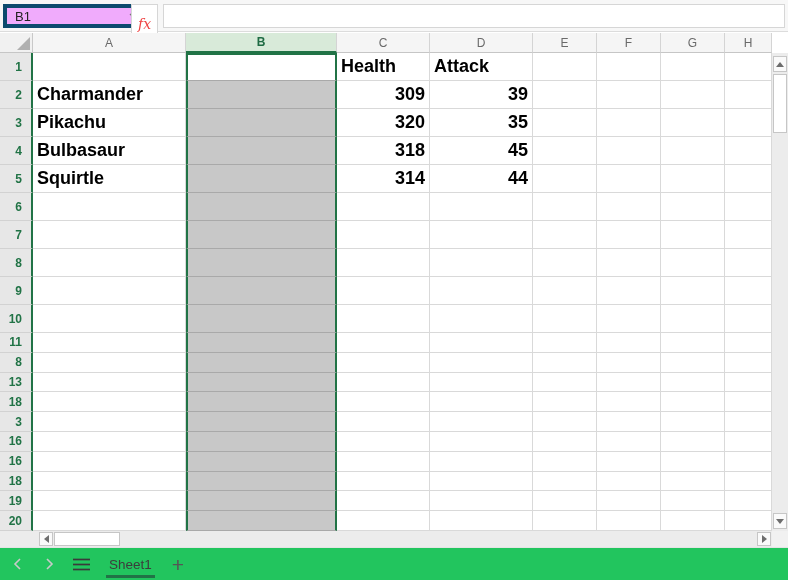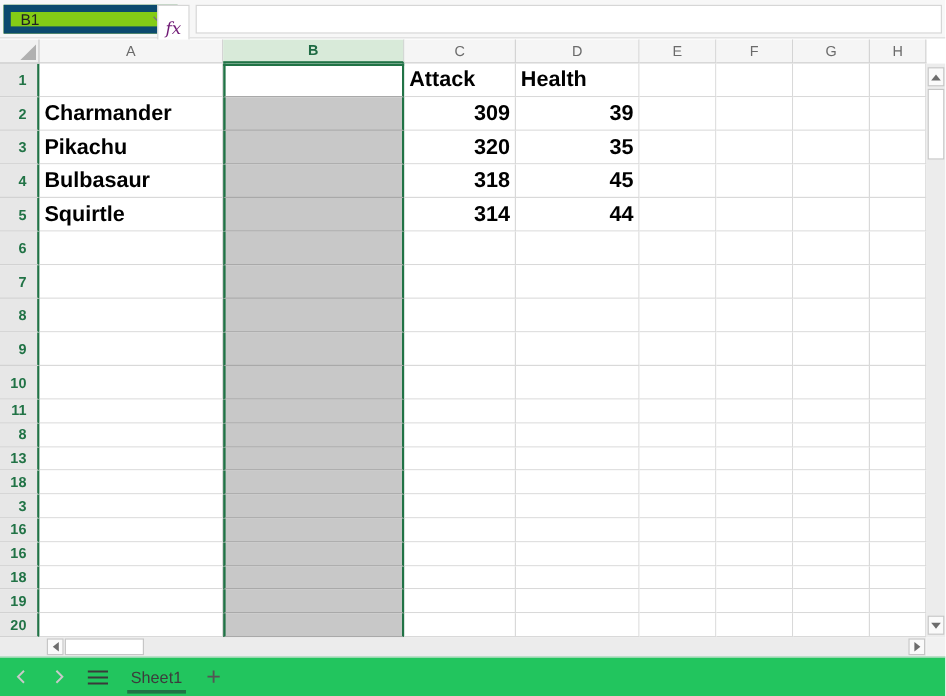--- a/index.html
+++ b/index.html
@@ -2,27 +2,27 @@
 <html><head>
 <meta charset="utf-8">
 <style>
   html,body{margin:0;padding:0;background:#fff;}
   #app{position:relative;width:788px;height:580px;background:#fff;overflow:hidden;
        font-family:"Liberation Sans",sans-serif;-webkit-font-smoothing:antialiased;}
 
   
   #topbar{position:absolute;left:0;top:0;width:788px;height:32px;background:#f7f7f7;
           border-bottom:1px solid #dcdcdc;box-sizing:border-box;}
-  #namebox{position:absolute;left:3px;top:4px;width:145px;height:24px;background:#84cc16;
-           border:6px solid #0c4a6e;box-sizing:border-box;display:flex;align-items:center;cursor:default;}
+  #namebox{position:absolute;left:3px;top:4px;width:145px;height:24px;background:#f0abfc;
+           border:4px solid #0c4a6e;box-sizing:border-box;display:flex;align-items:center;cursor:default;}
   #namebox .val{flex:1;padding-left:8px;font-size:13px;color:#222;}
   #namebox .chev{margin-right:6px;display:flex;}
   #fxbox{position:absolute;left:131px;top:4px;width:27px;height:39px;background:#fff;
          border:1px solid #d6d6d6;box-sizing:border-box;display:flex;align-items:center;justify-content:center;
-         font-family:"DejaVu Serif",serif;font-style:italic;font-size:14px;color:#701a75;}
+         font-family:"DejaVu Serif",serif;font-style:italic;font-size:14px;color:#ef4444;}
   #fbar{position:absolute;left:163px;top:4px;width:622px;height:24px;background:#fff;
         border:1px solid #d6d6d6;box-sizing:border-box;font-size:13px;padding:0 6px;outline:none;
         font-family:"Liberation Sans",sans-serif;}
 
   
   #grid{position:absolute;left:0;top:33px;display:grid;background:#fff;}
   .corner{background:#f1f1f1;border-right:1px solid #c9c9c9;border-bottom:1px solid #c6c6c6;
           position:relative;box-sizing:border-box;}
   .tri{position:absolute;right:2px;bottom:2px;width:0;height:0;
        border-left:13px solid transparent;border-bottom:13px solid #b0b0b0;}
@@ -101,22 +101,22 @@
       <div class="hcell sel">B</div>
       <div class="hcell">C</div>
       <div class="hcell">D</div>
       <div class="hcell">E</div>
       <div class="hcell">F</div>
       <div class="hcell">G</div>
       <div class="hcell">H</div>
       <div class="rh">1</div>
       <div class="cell"></div>
       <div class="cell selB active"></div>
+      <div class="cell">Health</div>
       <div class="cell">Attack</div>
-      <div class="cell">Health</div>
       <div class="cell"></div>
       <div class="cell"></div>
       <div class="cell"></div>
       <div class="cell"></div>
       <div class="rh">2</div>
       <div class="cell">Charmander</div>
       <div class="cell selB"></div>
       <div class="cell num">309</div>
       <div class="cell num">39</div>
       <div class="cell"></div>

